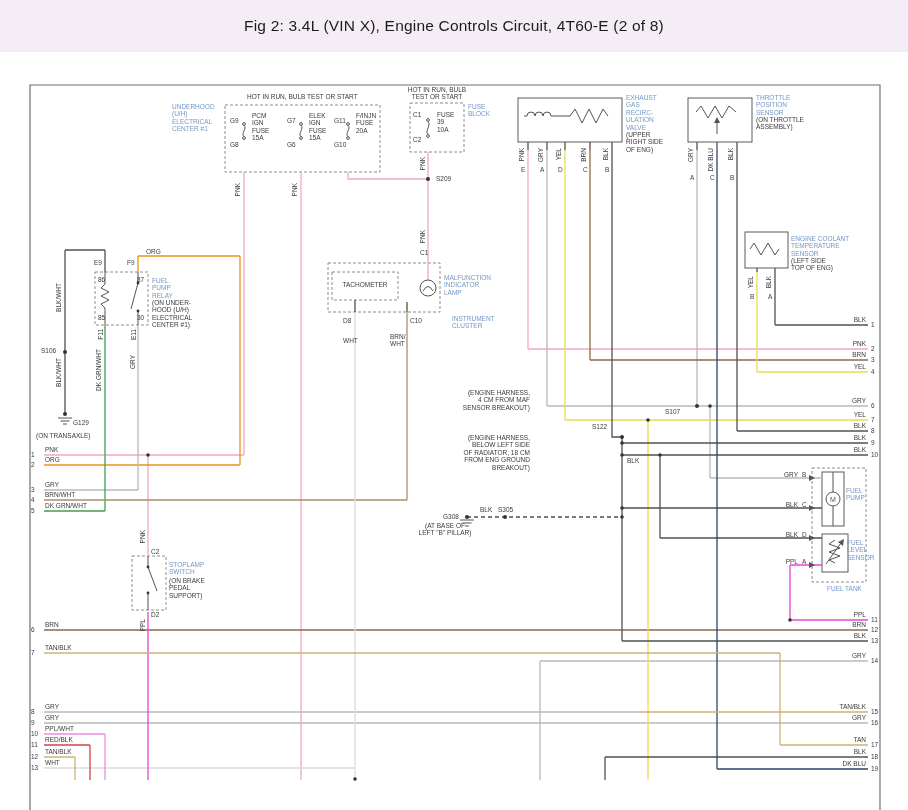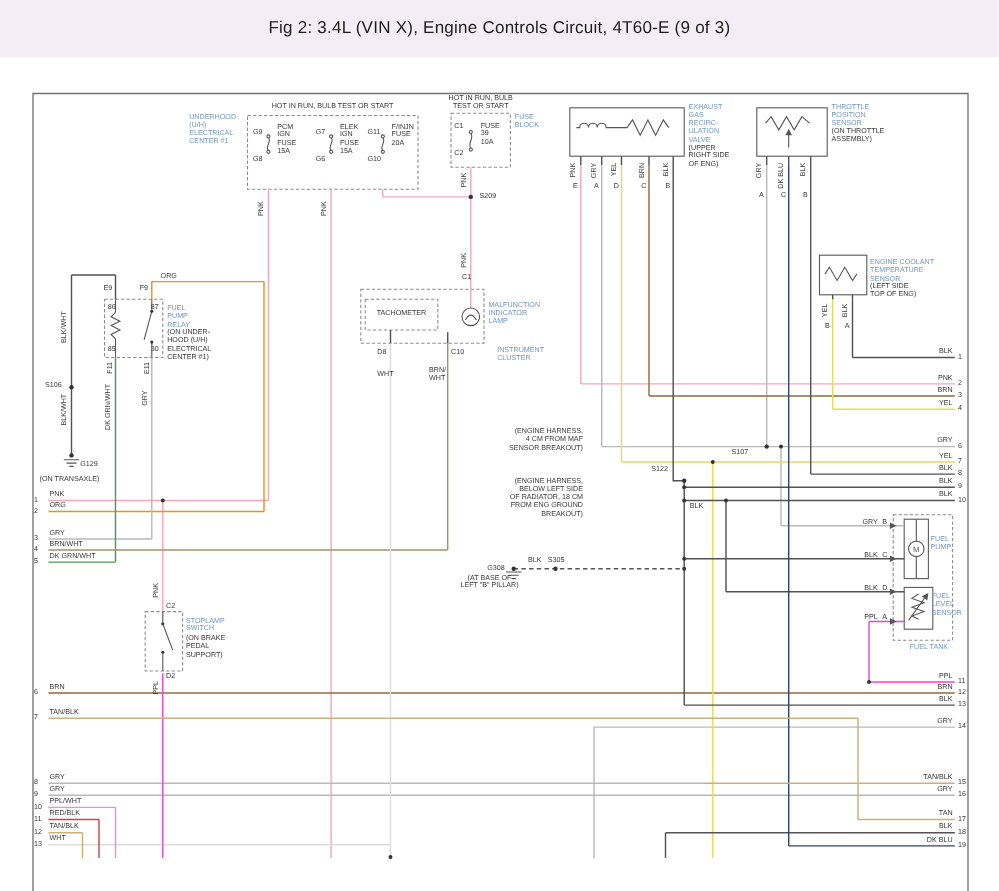--- a/index.html
+++ b/index.html
@@ -26,21 +26,21 @@
   .brd{fill:none;stroke:#707070;stroke-width:1.2}
   .dt{fill:#333;stroke:none}
   .mtxt{font-size:7px;fill:#555;font-family:"Liberation Sans",sans-serif;}
 </style>
 </head>
 <body>
 
 <div class="page">
 
   <div class="titlebar">
-    <div class="title">Fig 2: 3.4L (VIN X), Engine Controls Circuit, 4T60-E (9 of 3)</div>
+    <div class="title">Fig 2: 3.4L (VIN X), Engine Controls Circuit, 4T60-E (2 of 8)</div>
   </div>
 
   <svg width="908" height="810" viewBox="0 0 908 810">
 
     <path class="brd" d="M30 810 V85 H880 V810"></path>
 
     <g>
       <rect class="dbx" x="225" y="105" width="155" height="67"></rect>
       <rect class="dbx" x="410" y="103" width="54" height="49"></rect>
       <rect class="dbx" x="95" y="272" width="53" height="53"></rect>

